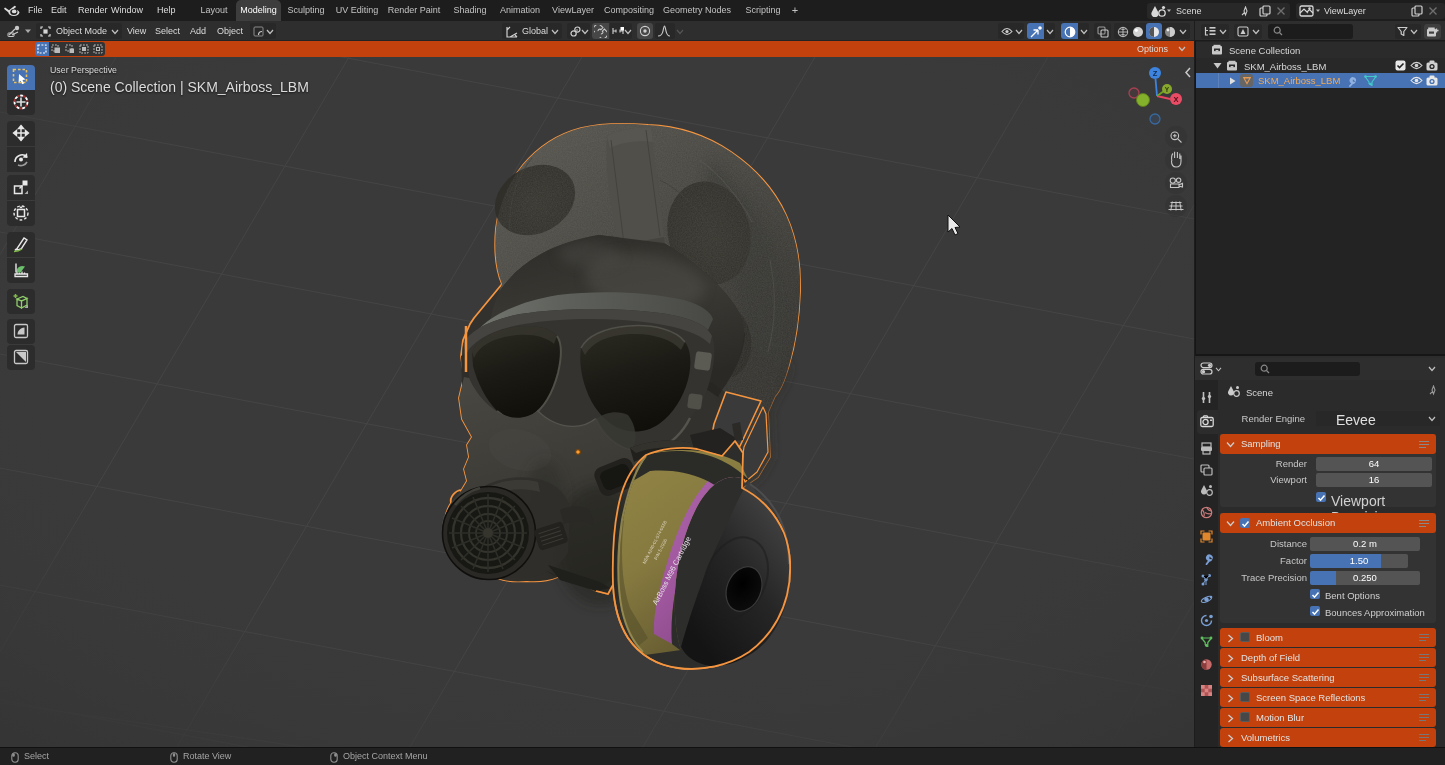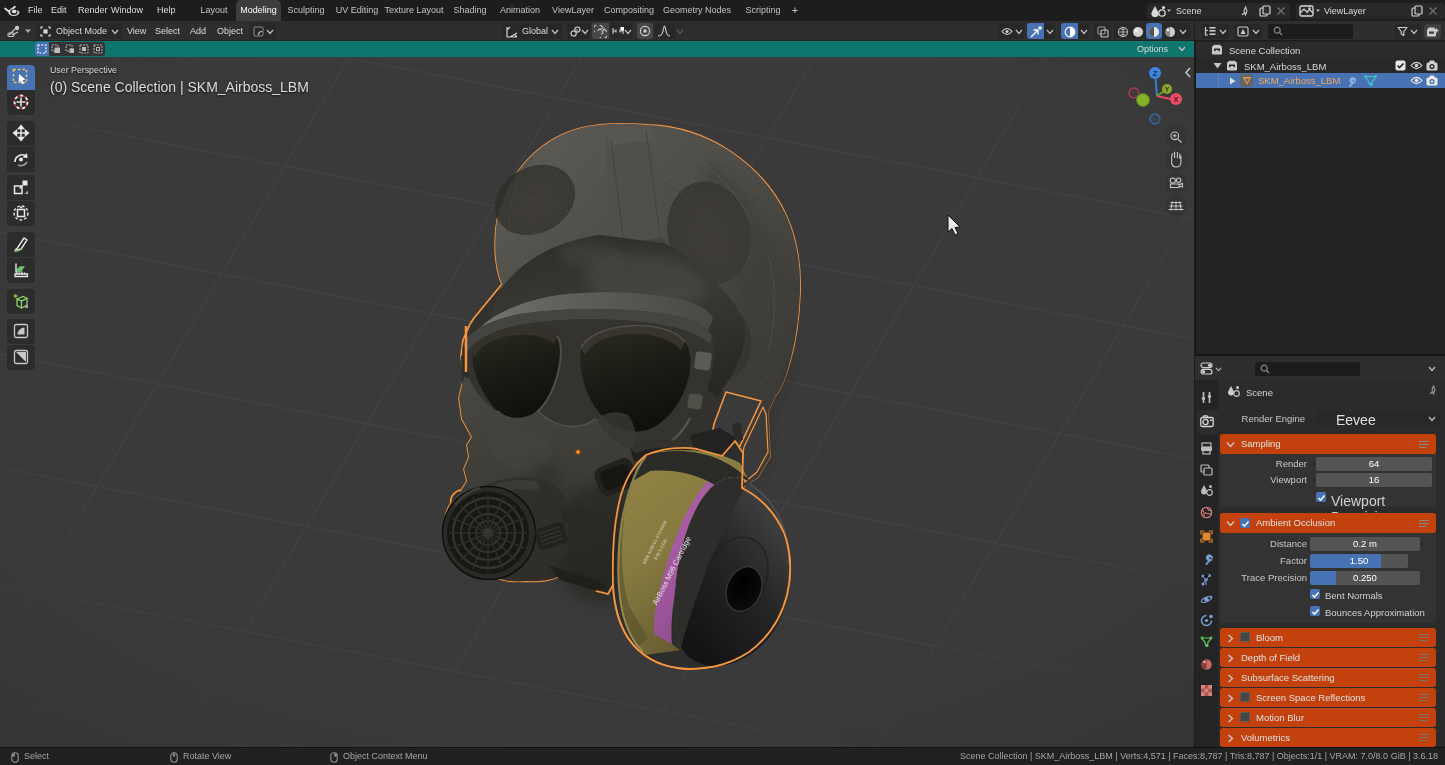--- a/index.html
+++ b/index.html
@@ -7,21 +7,21 @@
 body { font-family:"Liberation Sans", sans-serif; font-size:9px; color:#d5d5d5; }
 #root { position:absolute; left:0; top:0; width:1445px; height:765px; }
 .abs { position:absolute; }
 
 #topbar { left:0; top:0; width:1445px; height:21px; background:#1d1d1d; }
 #topbar .menu { color:#dedede; font-size:9px; line-height:21px; }
 .tab { color:#c3c3c3; font-size:9px; line-height:21px; text-align:center; }
 .tab.active { background:#3d3d3d; color:#fff; border-radius:5px 5px 0 0; }
 
 #hdr1 { left:0; top:21px; width:1194px; height:20px; background:#2e2e2e; border-bottom:1px solid #232323; }
-#hdr2 { left:0; top:41px; width:1194px; height:16px; background:#0f766e; }
+#hdr2 { left:0; top:41px; width:1194px; height:16px; background:#c2410c; }
 .hbtn { background:#282828; border-radius:3px; }
 .htext { font-size:9px; color:#dcdcdc; line-height:20px; }
 
 #viewport { left:0; top:57px; width:1194px; height:690px; background:#3a3a3a; overflow:hidden; }
 
 #rightcol { left:1195px; top:21px; width:250px; height:726px; background:#232323; border-left:1px solid #161616; }
 #outliner-hdr { left:1195px; top:21px; width:250px; height:20px; background:#2e2e2e; border-bottom:1px solid #1b1b1b;}
 #props { left:1195px; top:354px; width:250px; height:393px; background:#2c2c2c; border-top:2px solid #161616; }
 
 #statusbar { left:0; top:747px; width:1445px; height:18px; background:#212121; border-top:1px solid #111; color:#a5a5a5; font-size:9px; }
@@ -42,21 +42,21 @@
     </svg>
     <div class="abs menu" style="left:28px">File</div>
     <div class="abs menu" style="left:51px">Edit</div>
     <div class="abs menu" style="left:78px">Render</div>
     <div class="abs menu" style="left:111px">Window</div>
     <div class="abs menu" style="left:157px">Help</div>
     <div class="abs tab" style="left:192px;width:44px">Layout</div>
     <div class="abs tab active" style="left:236px;width:45px">Modeling</div>
     <div class="abs tab" style="left:281px;width:50px">Sculpting</div>
     <div class="abs tab" style="left:331px;width:52px">UV Editing</div>
-    <div class="abs tab" style="left:383px;width:62px">Texture Layout</div>
+    <div class="abs tab" style="left:383px;width:62px">Render Paint</div>
     <div class="abs tab" style="left:447px;width:46px">Shading</div>
     <div class="abs tab" style="left:493px;width:54px">Animation</div>
     <div class="abs tab" style="left:547px;width:52px">ViewLayer</div>
     <div class="abs tab" style="left:599px;width:60px">Compositing</div>
     <div class="abs tab" style="left:659px;width:76px">Geometry Nodes</div>
     <div class="abs tab" style="left:739px;width:48px">Scripting</div>
     <div class="abs tab" style="left:787px;width:16px;font-size:11px">+</div>
 
     <div class="abs hbtn" style="left:1147px;top:2.5px;width:143px;height:16px">
       <svg class="abs" style="left:3px;top:2px" width="22" height="12" viewBox="0 0 22 12">
@@ -957,21 +957,21 @@
     <div class="abs lbl" style="left:42px;top:182px;width:70px">Distance</div>
     <div class="abs slider" style="left:115px;top:181px;width:110px;height:14px;line-height:14px">0.2 m</div>
     <div class="abs lbl" style="left:42px;top:199px;width:70px">Factor</div>
     <div class="abs slider" style="left:115px;top:198px;width:98px;height:14px;line-height:14px;background:linear-gradient(to right,#4772b3 0,#4772b3 72%,#545454 72%)">1.50</div>
     <div class="abs lbl" style="left:22px;top:216px;width:90px">Trace Precision</div>
     <div class="abs slider" style="left:115px;top:215px;width:110px;height:14px;line-height:14px;background:linear-gradient(to right,#4772b3 0,#4772b3 24%,#545454 24%)">0.250</div>
     <div class="abs" style="left:115px;top:233px"><span class="chk"></span></div>
     <svg class="abs" style="left:116px;top:235px" width="9" height="8" viewBox="0 0 9 8">
         <path d="M1.5 4 L3.5 6.2 L7.5 1.5" stroke="#fff" stroke-width="1.5" fill="none"></path>
       </svg>
-    <div class="abs" style="left:130px;top:234px;font-size:9.5px;color:#d0d0d0">Bent Normals</div>
+    <div class="abs" style="left:130px;top:234px;font-size:9.5px;color:#d0d0d0">Bent Options</div>
     <div class="abs" style="left:115px;top:250px"><span class="chk"></span></div>
     <svg class="abs" style="left:116px;top:252px" width="9" height="8" viewBox="0 0 9 8">
         <path d="M1.5 4 L3.5 6.2 L7.5 1.5" stroke="#fff" stroke-width="1.5" fill="none"></path>
       </svg>
     <div class="abs" style="left:130px;top:251px;font-size:9.5px;color:#d0d0d0">Bounces Approximation</div>
 
     <div class="abs panelhdr" style="left:25px;top:272px;width:216px;height:19px">
       <svg class="abs" style="left:7px;top:6px" width="7" height="9" viewBox="0 0 7 9">
           <path d="M1.5 1 L5.5 4.5 L1.5 8" stroke="#ccc" stroke-width="1.3" fill="none"></path>
         </svg>
@@ -1039,15 +1039,14 @@
     <svg class="abs" style="left:170px;top:3.5px" width="8" height="11" viewBox="0 0 8 11">
         <rect x="0.8" y="0.8" width="6.4" height="9.4" rx="3" fill="none" stroke="#909090" stroke-width="1.1"></rect>
         <rect x="2.9" y="1.2" width="2.2" height="3.6" rx="1" fill="#909090"></rect>
       </svg>
     <div class="abs" style="left:183px;top:3px">Rotate View</div>
     <svg class="abs" style="left:330px;top:3.5px" width="8" height="11" viewBox="0 0 8 11">
         <rect x="0.8" y="0.8" width="6.4" height="9.4" rx="3" fill="none" stroke="#909090" stroke-width="1.1"></rect>
         <rect x="4.2" y="1.2" width="2.6" height="3.6" rx="1.3" fill="#909090"></rect>
       </svg>
     <div class="abs" style="left:343px;top:3px">Object Context Menu</div>
-    <div class="abs" style="left:0;top:3px;width:1438px;text-align:right">Scene Collection | SKM_Airboss_LBM | Verts:4,571 | Faces:8,787 | Tris:8,787 | Objects:1/1 | VRAM: 7.0/8.0 GiB | 3.6.18</div>
   </div>
 </div>
 
 </body></html>

